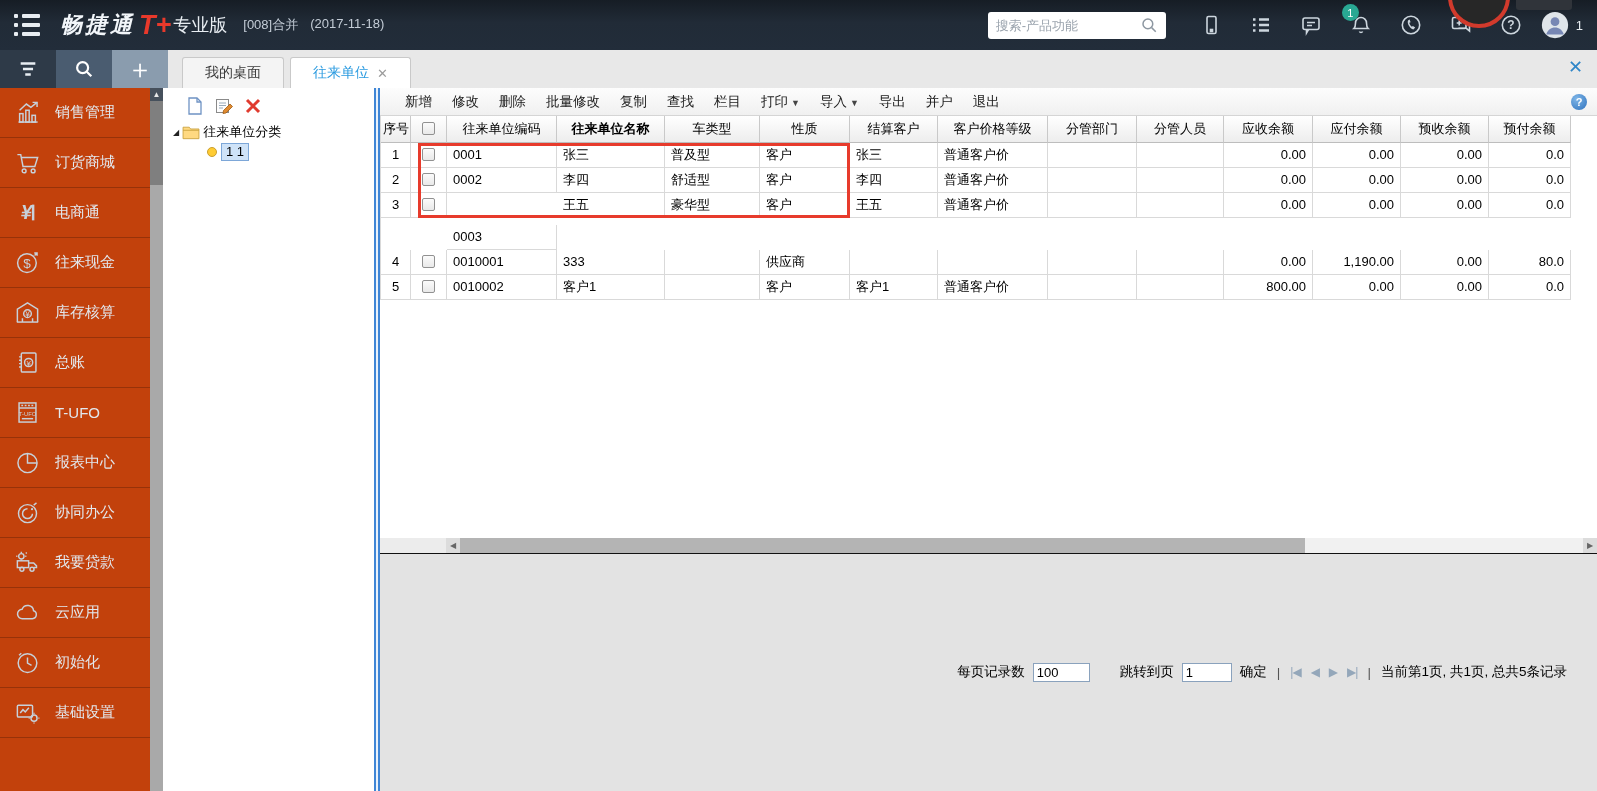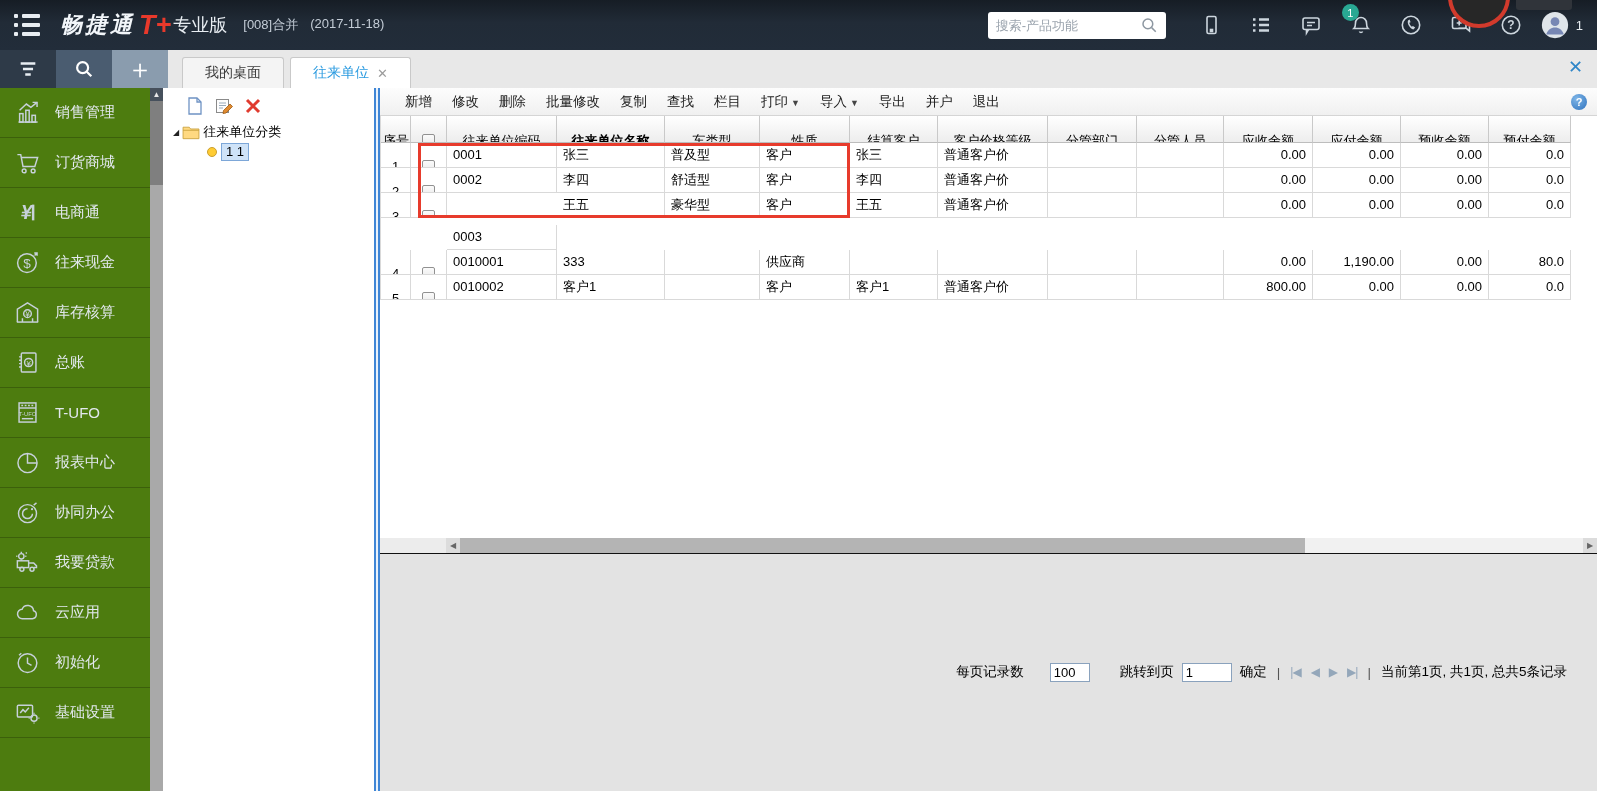--- a/index.html
+++ b/index.html
@@ -43,21 +43,21 @@
   .tabstrip { flex:1; background:#e8e8e8; display:flex; align-items:flex-end; padding-left:14px; position:relative; }
   .tab { height:31px; display:flex; align-items:center; gap:8px; padding:0 22px; border:1px solid #c9c9c9; border-bottom:none;
     border-radius:3px 3px 0 0; background:#f4f4f4; color:#3a3a3a; margin-right:6px; cursor:pointer; font-size:14px; }
   .tab.active { background:#fff; color:#2b9be0; }
   .tab .tab-close { color:#9b9b9b; font-size:13px; font-weight:bold; }
   .close-all { position:absolute; right:14px; top:8px; color:#2f86c8; font-size:18px; font-weight:bold; cursor:pointer; line-height:1; }
 
   
   .content { display:flex; height:703px; }
 
-  .sidebar { width:150px; background:#4d7c0f; overflow:hidden; flex-shrink:0; }
+  .sidebar { width:150px; background:#c2410c; overflow:hidden; flex-shrink:0; }
   .side-item { height:50px; display:flex; align-items:center; padding-left:14px; gap:14px; color:#e2e8ee;
     border-bottom:1px solid rgba(0,0,0,.22); cursor:pointer; font-size:15px; }
   .side-item svg { width:27px; height:27px; color:#c7d1da; flex-shrink:0; }
 
   .side-scroll { width:13px; background:#a9a9a9; flex-shrink:0; display:flex; flex-direction:column; }
   .side-scroll .sbtn { height:13px; background:#46505c; color:#e8e8e8; font-size:8px; display:flex; align-items:center; justify-content:center; }
   .side-scroll .sthumb { height:84px; background:#7f7f7f; }
 
   .treepanel { width:211px; background:#fff; flex-shrink:0; padding-top:4px; }
   .tree-toolbar { display:flex; align-items:center; gap:9px; padding:4px 0 6px 22px; }
@@ -82,39 +82,39 @@
     color:#fff; font-size:11px; font-weight:bold; display:flex; align-items:center; justify-content:center; cursor:pointer; }
 
   
   .gridwrap { position:relative; flex-shrink:0; border-left:1px solid #d9d9d9; }
   .grow { display:flex; }
   .gcell { border-right:1px solid #d9d9d9; border-bottom:1px solid #d9d9d9; padding:0 6px; height:25px; line-height:24px;
     overflow:hidden; white-space:nowrap; flex-shrink:0; }
   .ghead .gcell { height:27px; line-height:26px; background:linear-gradient(#ffffff,#ededed); border-right:1px solid #c9c9c9;
     border-bottom:1px solid #bdbdbd; text-align:center; padding:0 2px; }
   .gcell.num { text-align:right; }
-  .gcell.ctr { text-align:center; padding:12px 2px; }
+  .gcell.ctr { text-align:center; padding:0 2px; }
   .gcell.filler { border:none; border-bottom:1px solid transparent; }
   .ghead .gcell.filler { background:transparent; border:none; }
   .cbx { width:13px; height:13px; border:1px solid #919191; border-radius:2px; background:linear-gradient(#fbfbfb,#e9e9e9);
     display:inline-block; vertical-align:middle; margin-top:-2px; cursor:pointer; }
   .red-box { position:absolute; left:37px; top:27px; width:432px; height:75px; border:3px solid #e73b2c; pointer-events:none; z-index:5; }
 
   .filler-area { flex:1; background:#fff; }
 
   
   .hscroll { height:15px; display:flex; flex-shrink:0; background:#f1f1f1; }
   .hs-frozen { width:66px; background:#ececec; }
   .hs-btn { width:14px; background:#dcdcdc; color:#666; font-size:8px; display:flex; align-items:center; justify-content:center; }
   .hs-thumb { width:845px; background:#b4b4b4; }
   .hs-track { flex:1; }
   .pagebar { flex:1; background:#e3e3e3; border-top:1px solid #111; display:flex; align-items:center;
     justify-content:flex-end; gap:8px; padding:0 30px 0 0; font-size:13.5px; color:#000; }
   .pg-input { height:19px; border:1px solid #8aa2bd; background:#fff; font-size:13px; padding:0 3px; }
-  .pg-input.w1 { width:40px;margin-left:18px; } .pg-input.w2 { width:50px; }
+  .pg-input.w1 { width:57px; } .pg-input.w2 { width:50px; }
   .pg-ok { cursor:pointer; }
   .pg-sep { color:#555; padding:0 2px; }
   .pg-arrows { display:flex; gap:10px; color:#94a7ba; font-size:12px; }
   .pg-arrows span { cursor:pointer; letter-spacing:-1px; }
 </style>
 </head>
 <body>
 
 <div class="topbar">
   <div class="hamburger">

